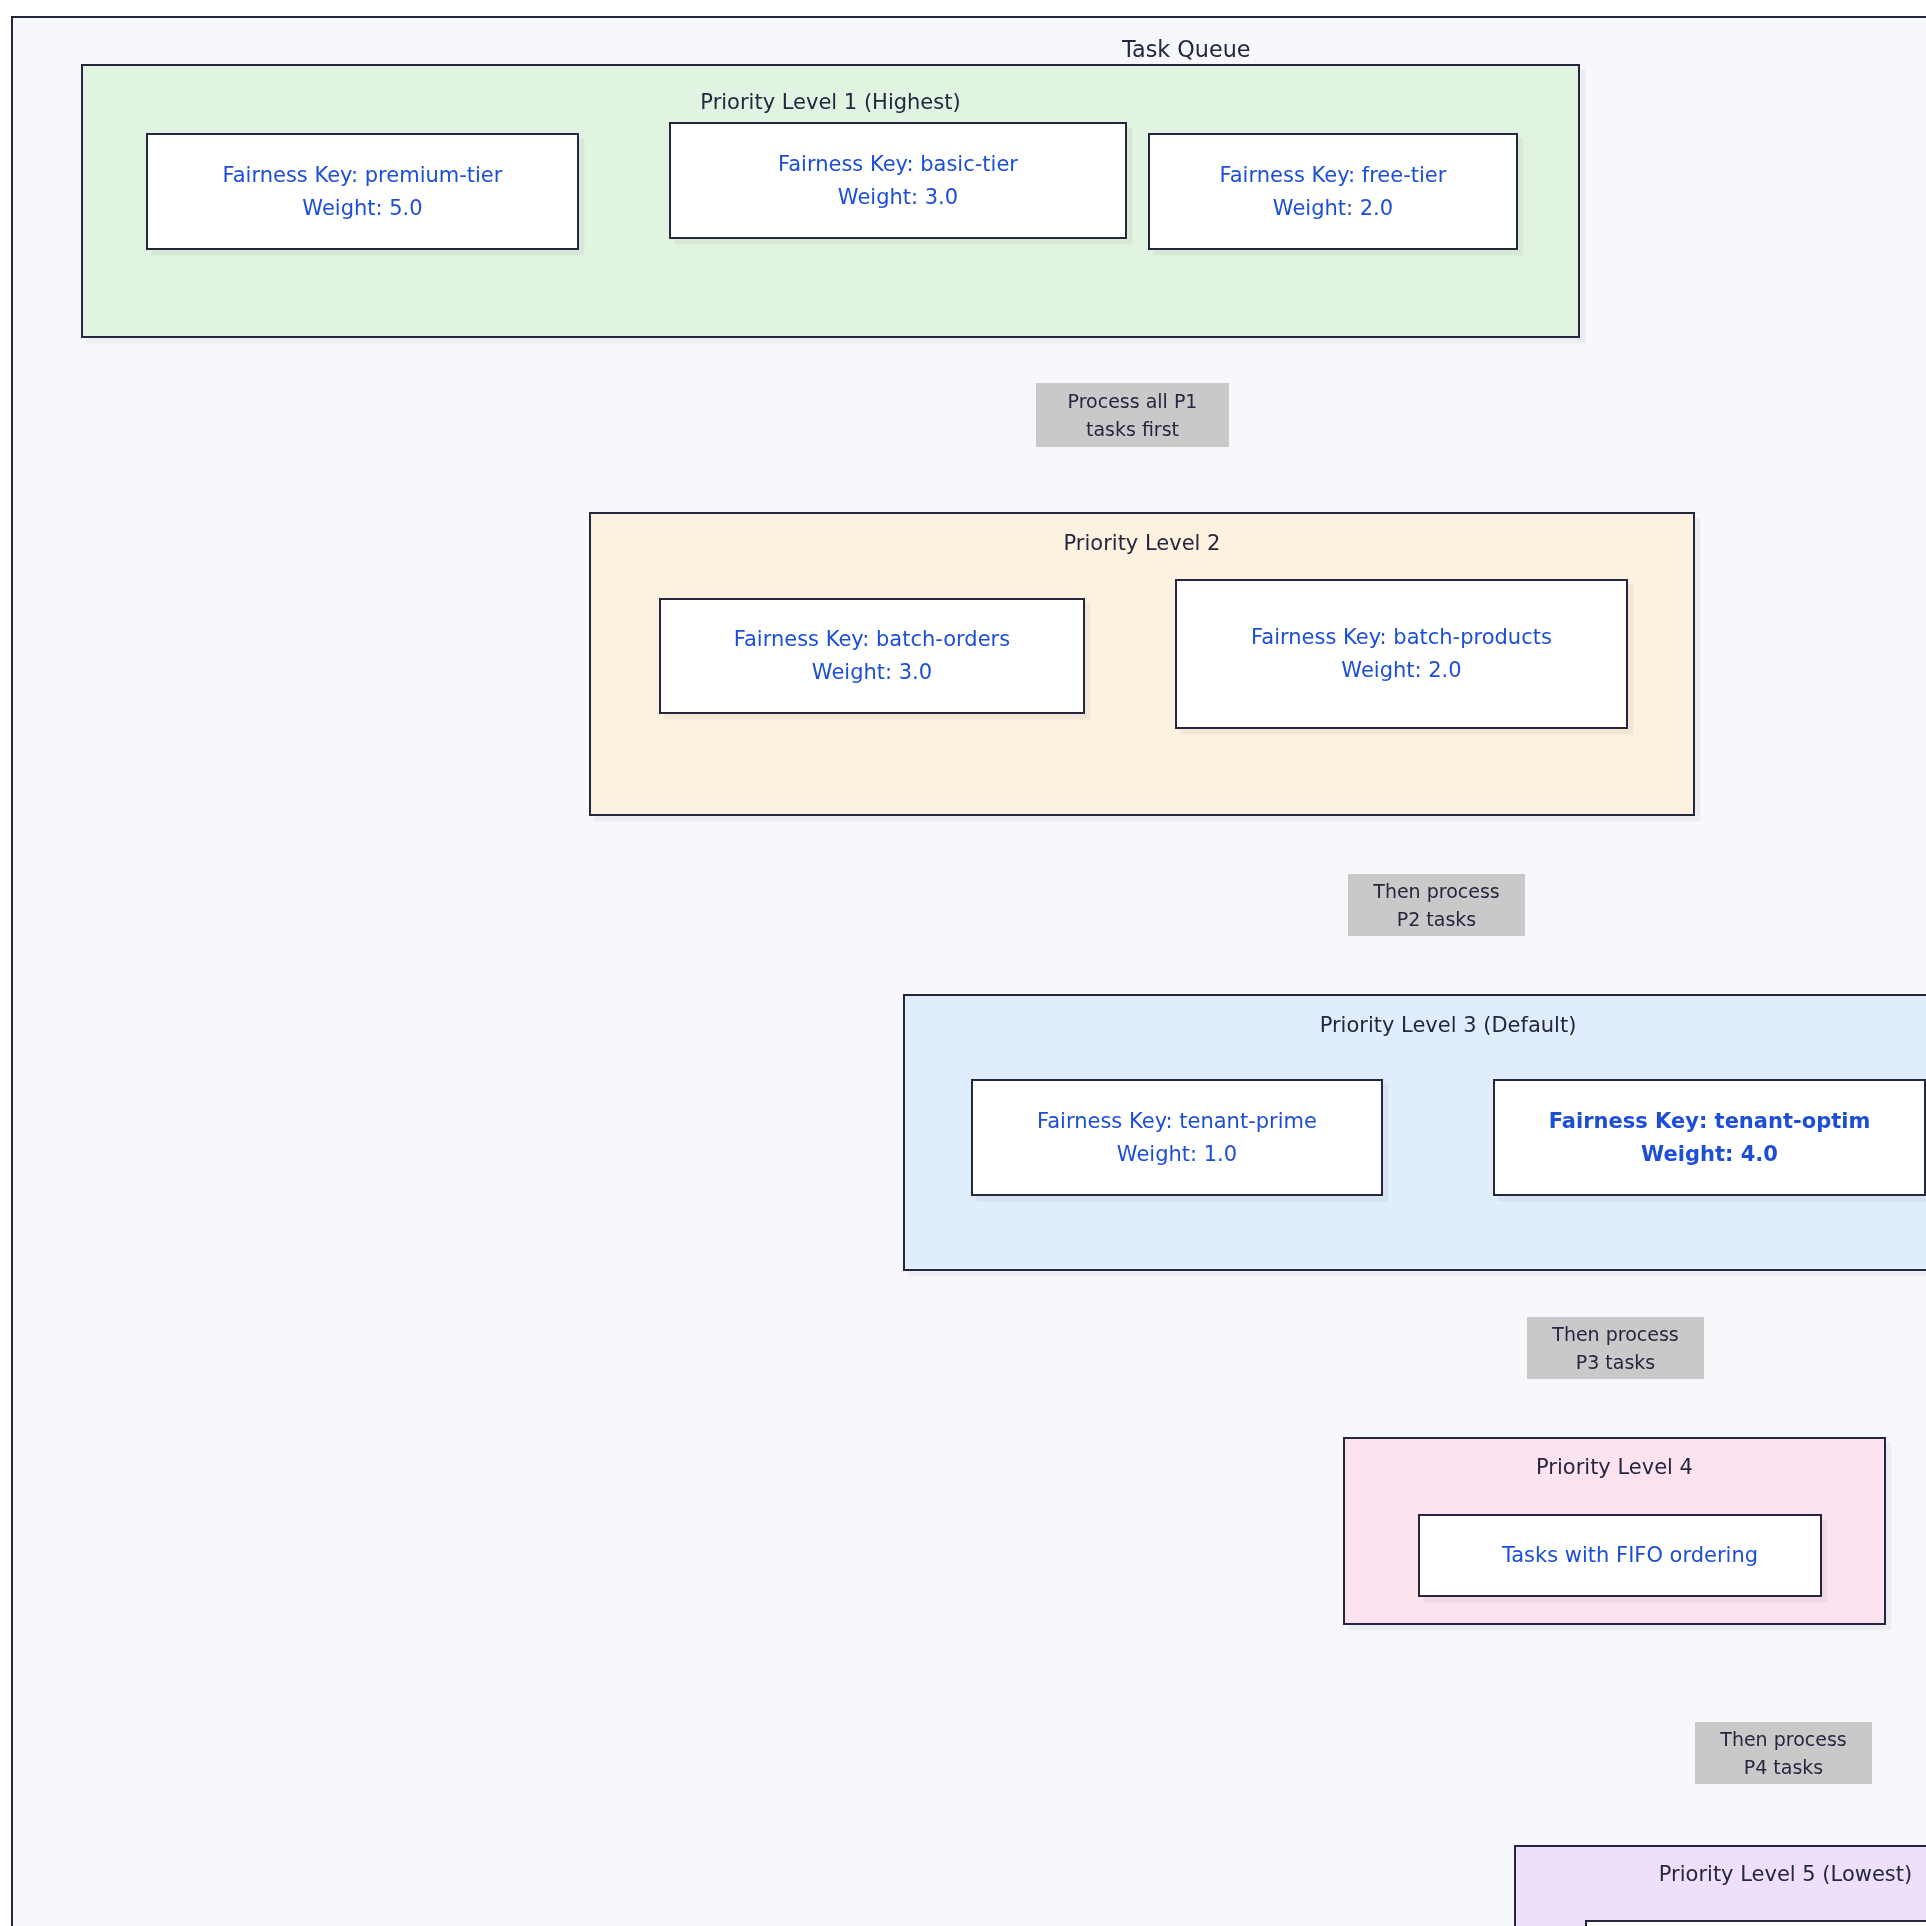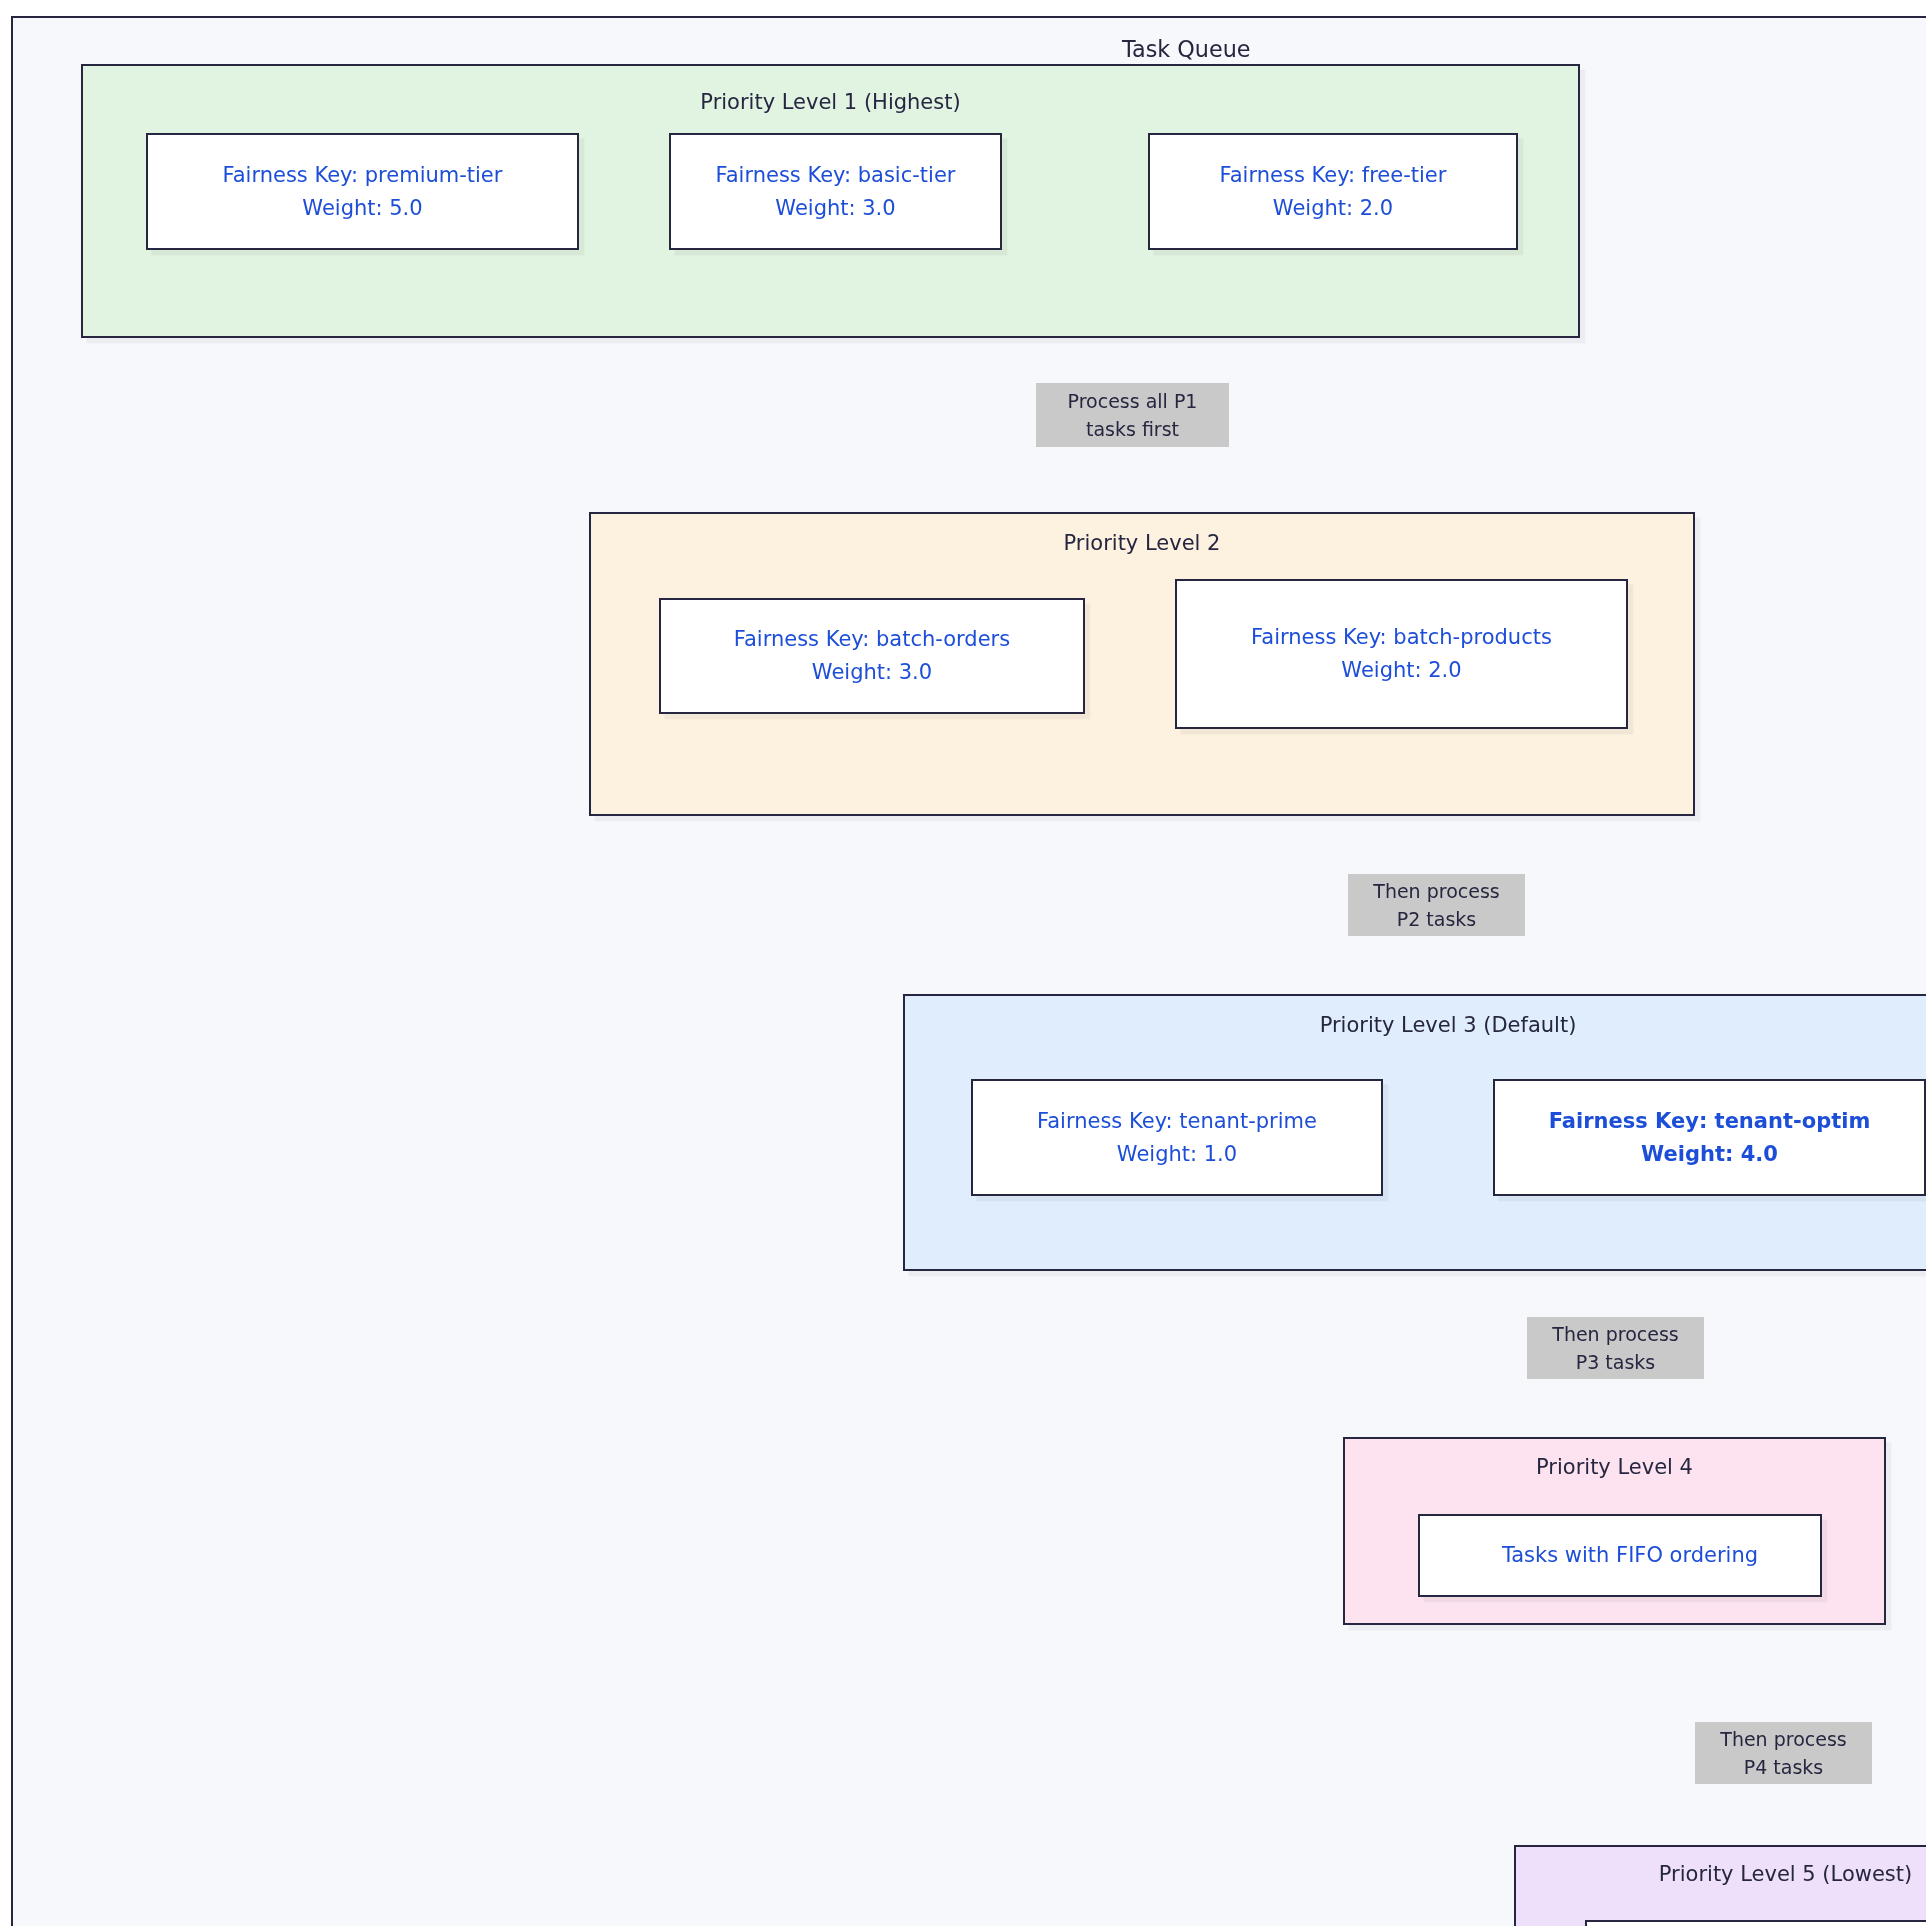--- a/index.html
+++ b/index.html
@@ -37,21 +37,21 @@
       box-shadow:5.4px 5.4px 0 rgba(0,0,0,0.045);}
   #p3-title{top:17px;}
   #p4{left:1343px;top:1437px;width:543px;height:188px;background:#fce3ef;
       box-shadow:5.4px 5.4px 0 rgba(0,0,0,0.045);}
   #p4-title{top:16px;}
   #p5{left:1514px;top:1845px;width:543px;height:227px;background:#eee0fb;
       box-shadow:5.4px 5.4px 0 rgba(0,0,0,0.045);}
   #p5-title{top:15.4px;}
 
   #n-premium{left:146px;top:133px;width:433px;height:117px;}
-  #n-basic{left:669px;top:133px;width:333px;height:117px;}
+  #n-basic{left:669px;top:122px;width:458px;height:117px;}
   #n-free{left:1148px;top:133px;width:370px;height:117px;text-align:center;}
   #n-bo{left:659px;top:598px;width:426px;height:116px;}
   #n-bp{left:1175px;top:579px;width:453px;height:150px;}
   #n-tp{left:971px;top:1079px;width:412px;height:117px;}
   #n-to{left:1493px;top:1079px;width:433px;height:117px;font-weight:bold;}
   #n-f4{left:1418px;top:1514px;width:404px;height:83px;padding-left:20px;}
   #n-f5{left:1585px;top:1920px;width:404px;height:83px;}
 
   #lbl-p1{left:1036px;top:383px;width:193px;height:64px;}
   #lbl-p2{left:1348px;top:874px;width:177px;height:62px;}

